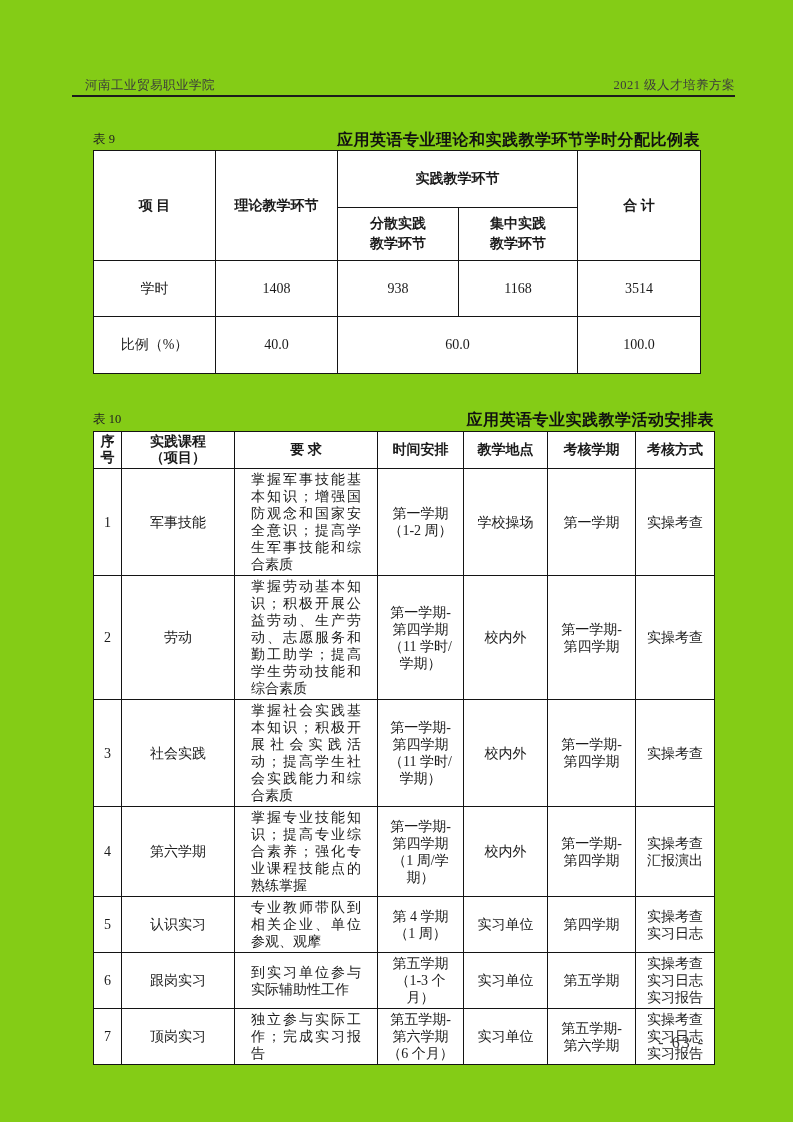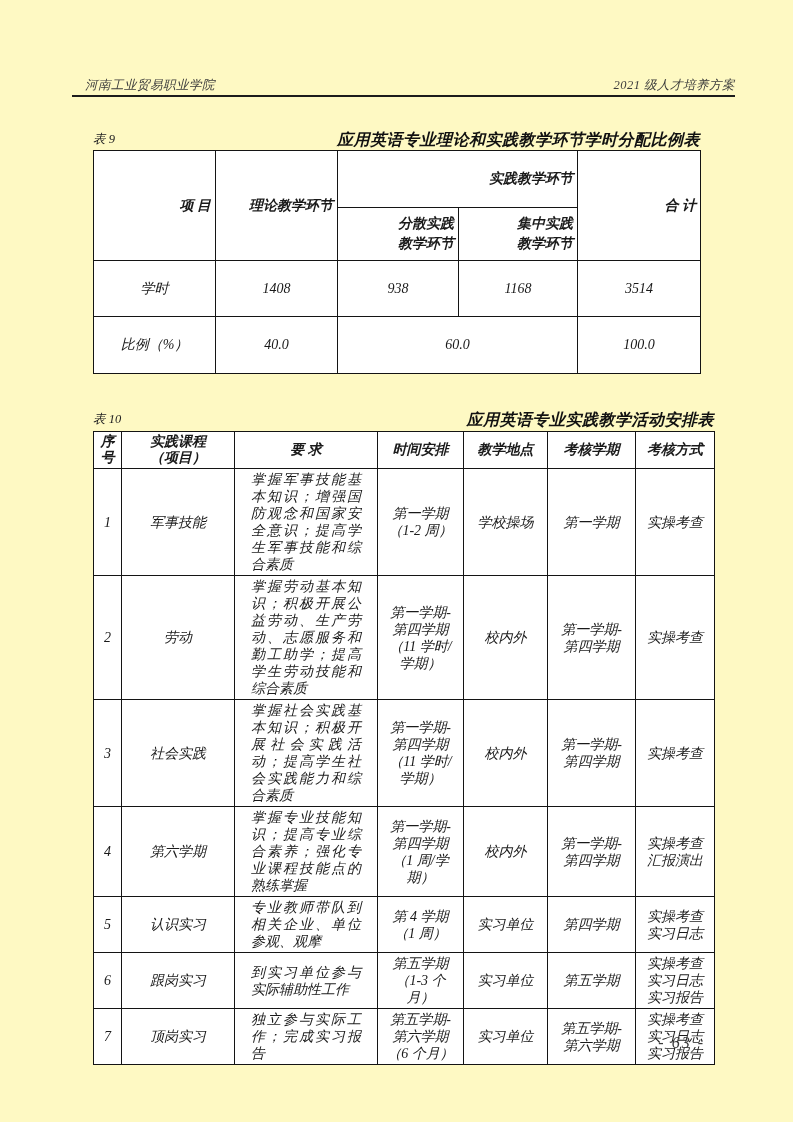--- a/index.html
+++ b/index.html
@@ -1,23 +1,22 @@
 <!DOCTYPE html>
 <html><head>
 <meta charset="utf-8">
 <style>
   html,body{margin:0;padding:0;background:#ffffff;}
   .page{
     position:relative;
     width:793px;height:1122px;
-    background:#fef9c3;
+    background:#84cc16;
     font-family:"Liberation Serif","DejaVu Serif",serif;
     color:#1a1a1a;
     overflow:hidden;
-    font-style:italic;
   }
   
   .doc-header{
     position:absolute;left:85px;top:77px;width:650px;
     display:flex;justify-content:space-between;align-items:flex-end;
     font-size:12.5px;color:#3b3b3b;letter-spacing:.5px;
   }
   .header-rule{
     position:absolute;left:72px;top:95px;width:663px;height:2px;
     background:#1c1c1c;
@@ -48,21 +47,21 @@
     background:#fff;
   }
   td{
     border:1.4px solid #141414;
     text-align:center;vertical-align:middle;
     white-space:pre-line;
     padding:2px 4px;
     overflow:hidden;
   }
   #table9{left:93px;top:150px;width:607px;font-size:14px;line-height:20px;}
-  #table9 .th{font-weight:bold;text-align:right;}
+  #table9 .th{font-weight:bold;}
   #table10{left:93px;top:431px;width:621px;font-size:14px;line-height:17px;}
   #table10 .th{font-weight:bold;line-height:16px;}
   #table10 td.req{
     text-align:justify;padding:2px 16px;
   }
   
   .page-number{
     position:absolute;top:1034px;right:88px;
     font-size:16px;color:#3b3b3b;letter-spacing:2px;white-space:nowrap;
   }

